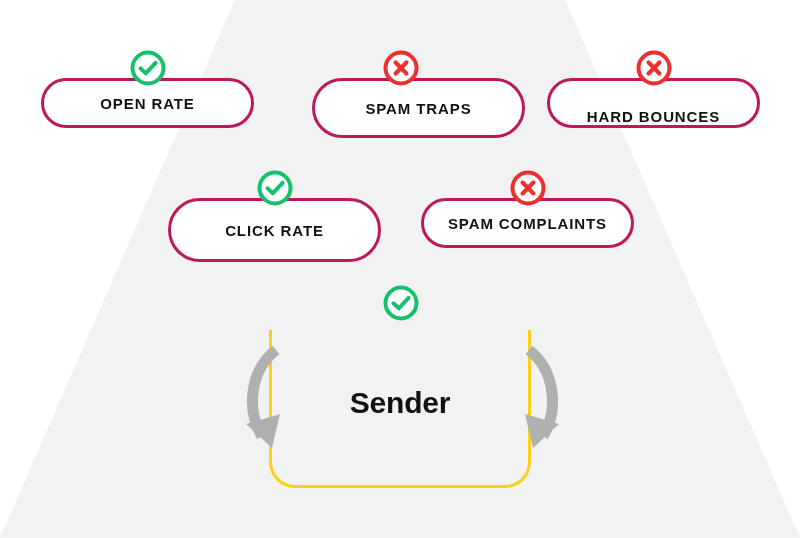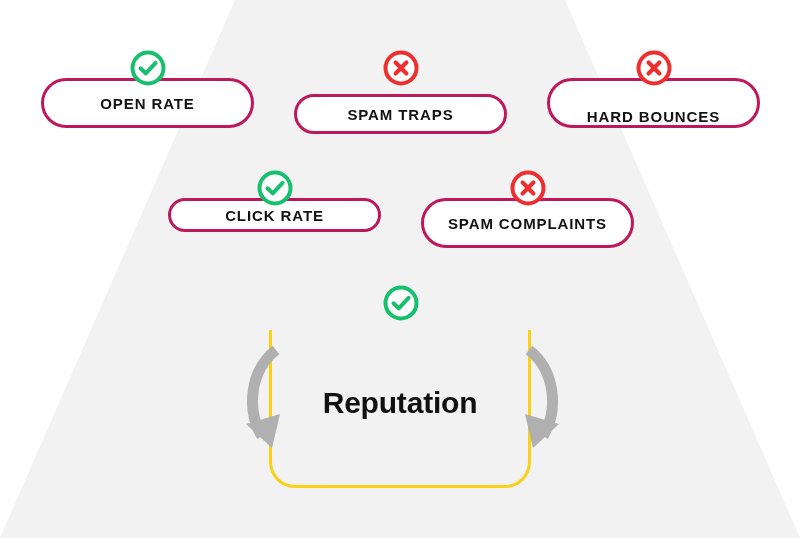--- a/index.html
+++ b/index.html
@@ -108,41 +108,41 @@
   <div class="node" style="left:41px; top:78px; width:213px; height:50px;">
     <span class="node-label">OPEN RATE</span>
   </div>
   <div class="badge" style="left:129px; top:49px;">
     <svg viewBox="0 0 38 38">
       <circle cx="19" cy="19" r="15.5" fill="#ffffff" stroke="#17c06d" stroke-width="4"></circle>
       <path d="M11.5 19.3 L16.8 24.4 L26.6 13.8" fill="none" stroke="#17c06d" stroke-width="4" stroke-linecap="round" stroke-linejoin="round"></path>
     </svg>
   </div>
 
-  <div class="node" style="left:294px; top:78px; width:213px; height:40px;margin-top:16px;">
+  <div class="node" style="left:312px; top:78px; width:213px; height:60px;">
     <span class="node-label">SPAM TRAPS</span>
   </div>
   <div class="badge" style="left:382px; top:49px;">
     <svg viewBox="0 0 38 38">
       <circle cx="19" cy="19" r="15.5" fill="#ffffff" stroke="#ee2f2f" stroke-width="4"></circle>
       <path d="M13.6 13.6 L24.4 24.4 M24.4 13.6 L13.6 24.4" fill="none" stroke="#ee2f2f" stroke-width="4.2" stroke-linecap="round"></path>
     </svg>
   </div>
 
   <div class="node" style="left:547px; top:78px; width:213px; height:50px;align-items:flex-end;">
     <span class="node-label">HARD BOUNCES</span>
   </div>
   <div class="badge" style="left:635px; top:49px;">
     <svg viewBox="0 0 38 38">
       <circle cx="19" cy="19" r="15.5" fill="#ffffff" stroke="#ee2f2f" stroke-width="4"></circle>
       <path d="M13.6 13.6 L24.4 24.4 M24.4 13.6 L13.6 24.4" fill="none" stroke="#ee2f2f" stroke-width="4.2" stroke-linecap="round"></path>
     </svg>
   </div>
 
-  <div class="node" style="left:168px; top:198px; width:213px; height:34px;">
+  <div class="node" style="left:168px; top:198px; width:213px; height:64px;">
     <span class="node-label">CLICK RATE</span>
   </div>
   <div class="badge" style="left:256px; top:169px;">
     <svg viewBox="0 0 38 38">
       <circle cx="19" cy="19" r="15.5" fill="#ffffff" stroke="#17c06d" stroke-width="4"></circle>
       <path d="M11.5 19.3 L16.8 24.4 L26.6 13.8" fill="none" stroke="#17c06d" stroke-width="4" stroke-linecap="round" stroke-linejoin="round"></path>
     </svg>
   </div>
 
   <div class="node" style="left:421px; top:198px; width:213px; height:50px;">
@@ -168,16 +168,16 @@
     <path d="M40 6 C 14 26, 10 66, 26 92" fill="none" stroke="#b0b0b0" stroke-width="11" stroke-linecap="butt"></path>
     <polygon points="10,80 36,104 44,70" fill="#b0b0b0"></polygon>
   </svg>
 
   <svg class="arrow" style="left:505px; top:344px; width:64px; height:112px;" viewBox="0 0 64 112">
     <path d="M24 6 C 50 26, 54 66, 38 92" fill="none" stroke="#b0b0b0" stroke-width="11" stroke-linecap="butt"></path>
     <polygon points="54,80 28,104 20,70" fill="#b0b0b0"></polygon>
   </svg>
 
   <div id="sender-title">
-    <span class="ln">Reputation</span>
+    <span class="ln">Sender</span>
   </div>
 
 </div>
 
 </body></html>

